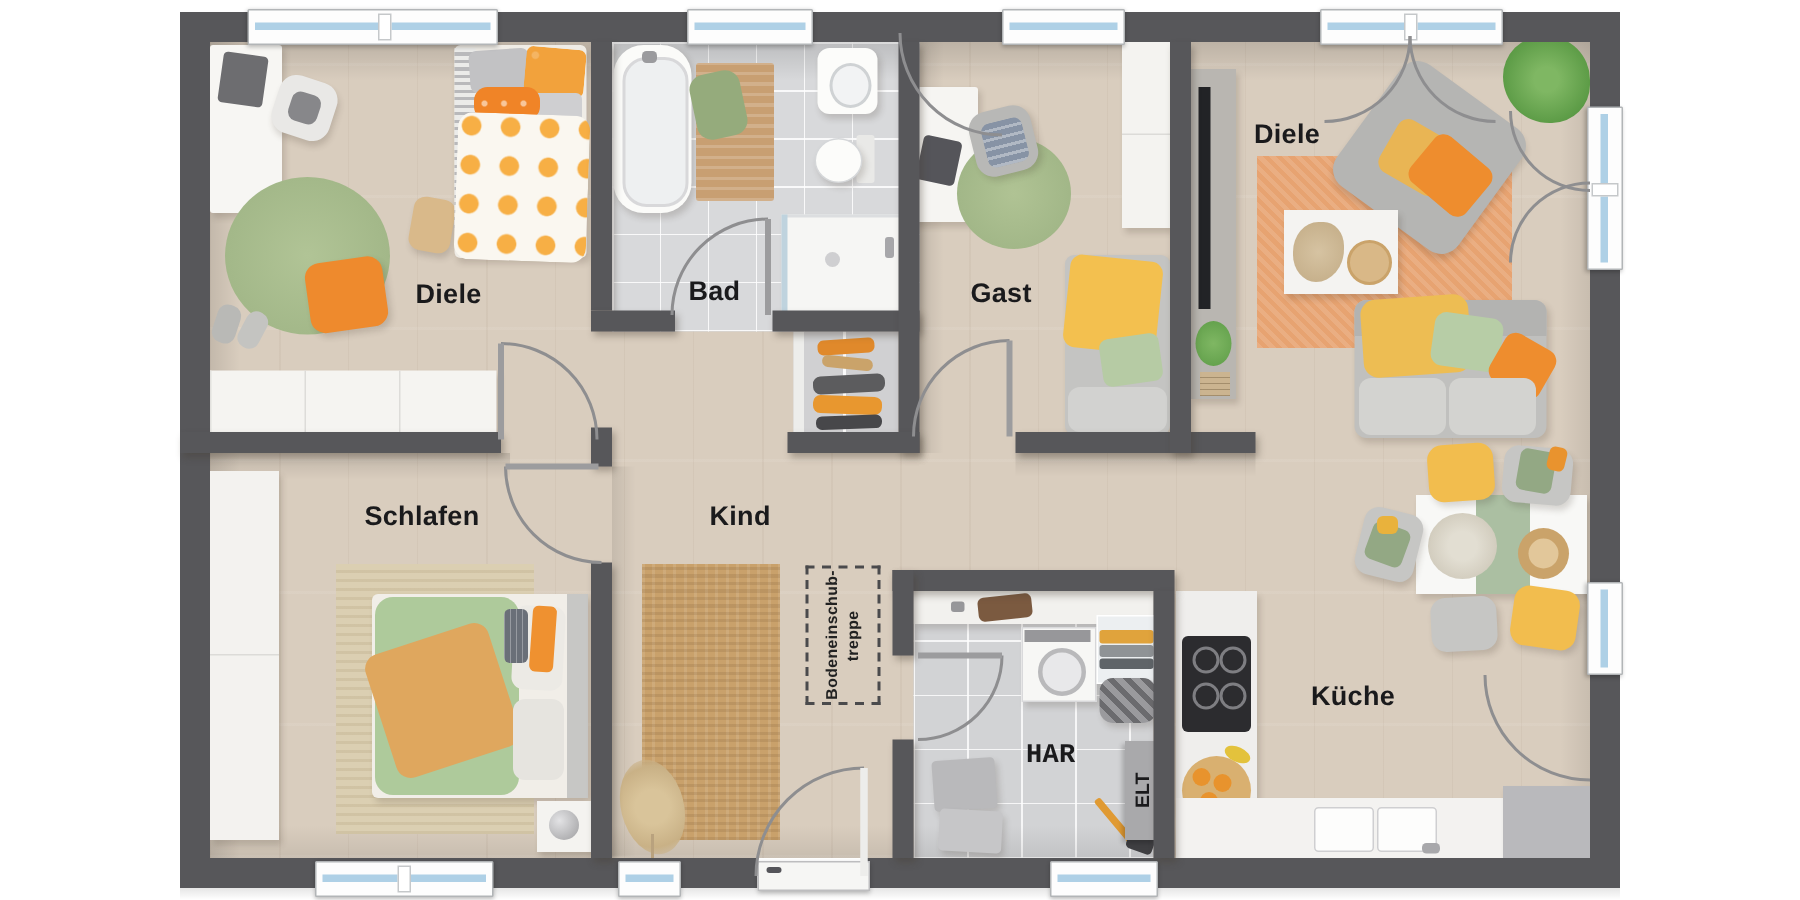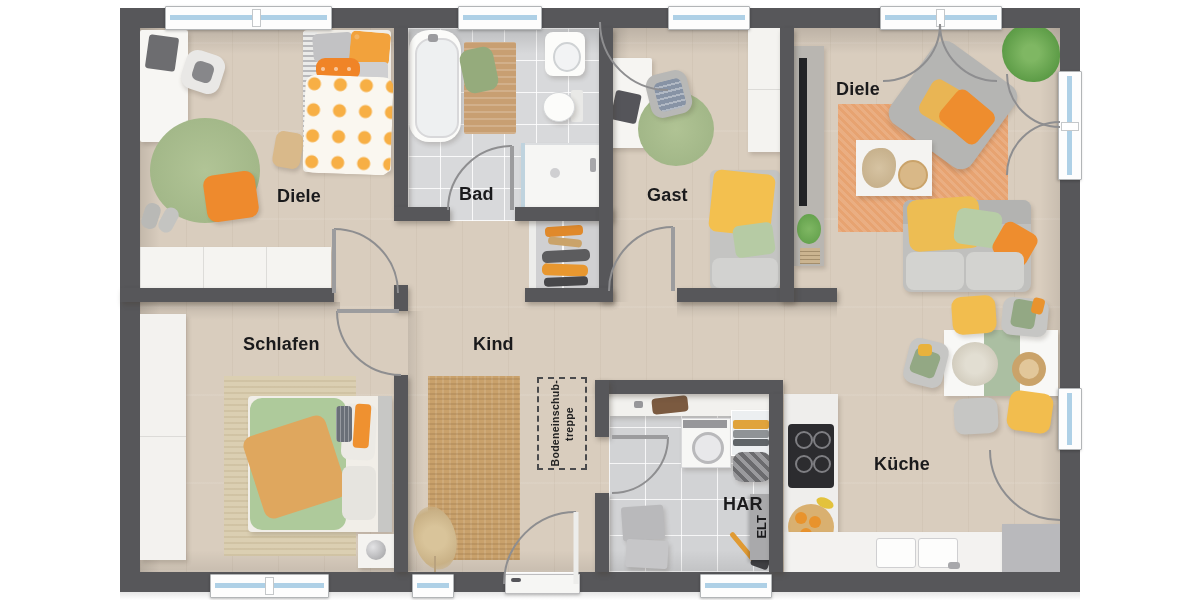--- a/index.html
+++ b/index.html
@@ -291,16 +291,16 @@
     </g>
     <line x1="576" y1="512" x2="576" y2="584" stroke="#ededeb" stroke-width="5"></line>
   </svg>
 
   <div class="lbl" style="left:277px;top:186px;">Diele</div>
   <div class="lbl" style="left:459px;top:172px;margin-top:12px;">Bad</div>
   <div class="lbl" style="left:647px;top:185px;">Gast</div>
   <div class="lbl" style="left:836px;top:79px;">Diele</div>
   <div class="lbl" style="left:243px;top:334px;">Schlafen</div>
   <div class="lbl" style="left:473px;top:334px;">Kind</div>
-  <div class="lbl" style="left:723px;top:494px;">HAR</div>
+  <div class="lbl" style="left:684px;top:494px;font-family:Liberation Mono, monospace;">HAR</div>
   <div class="lbl" style="left:874px;top:454px;">Küche</div>
 
 </div>
 
 </body></html>

